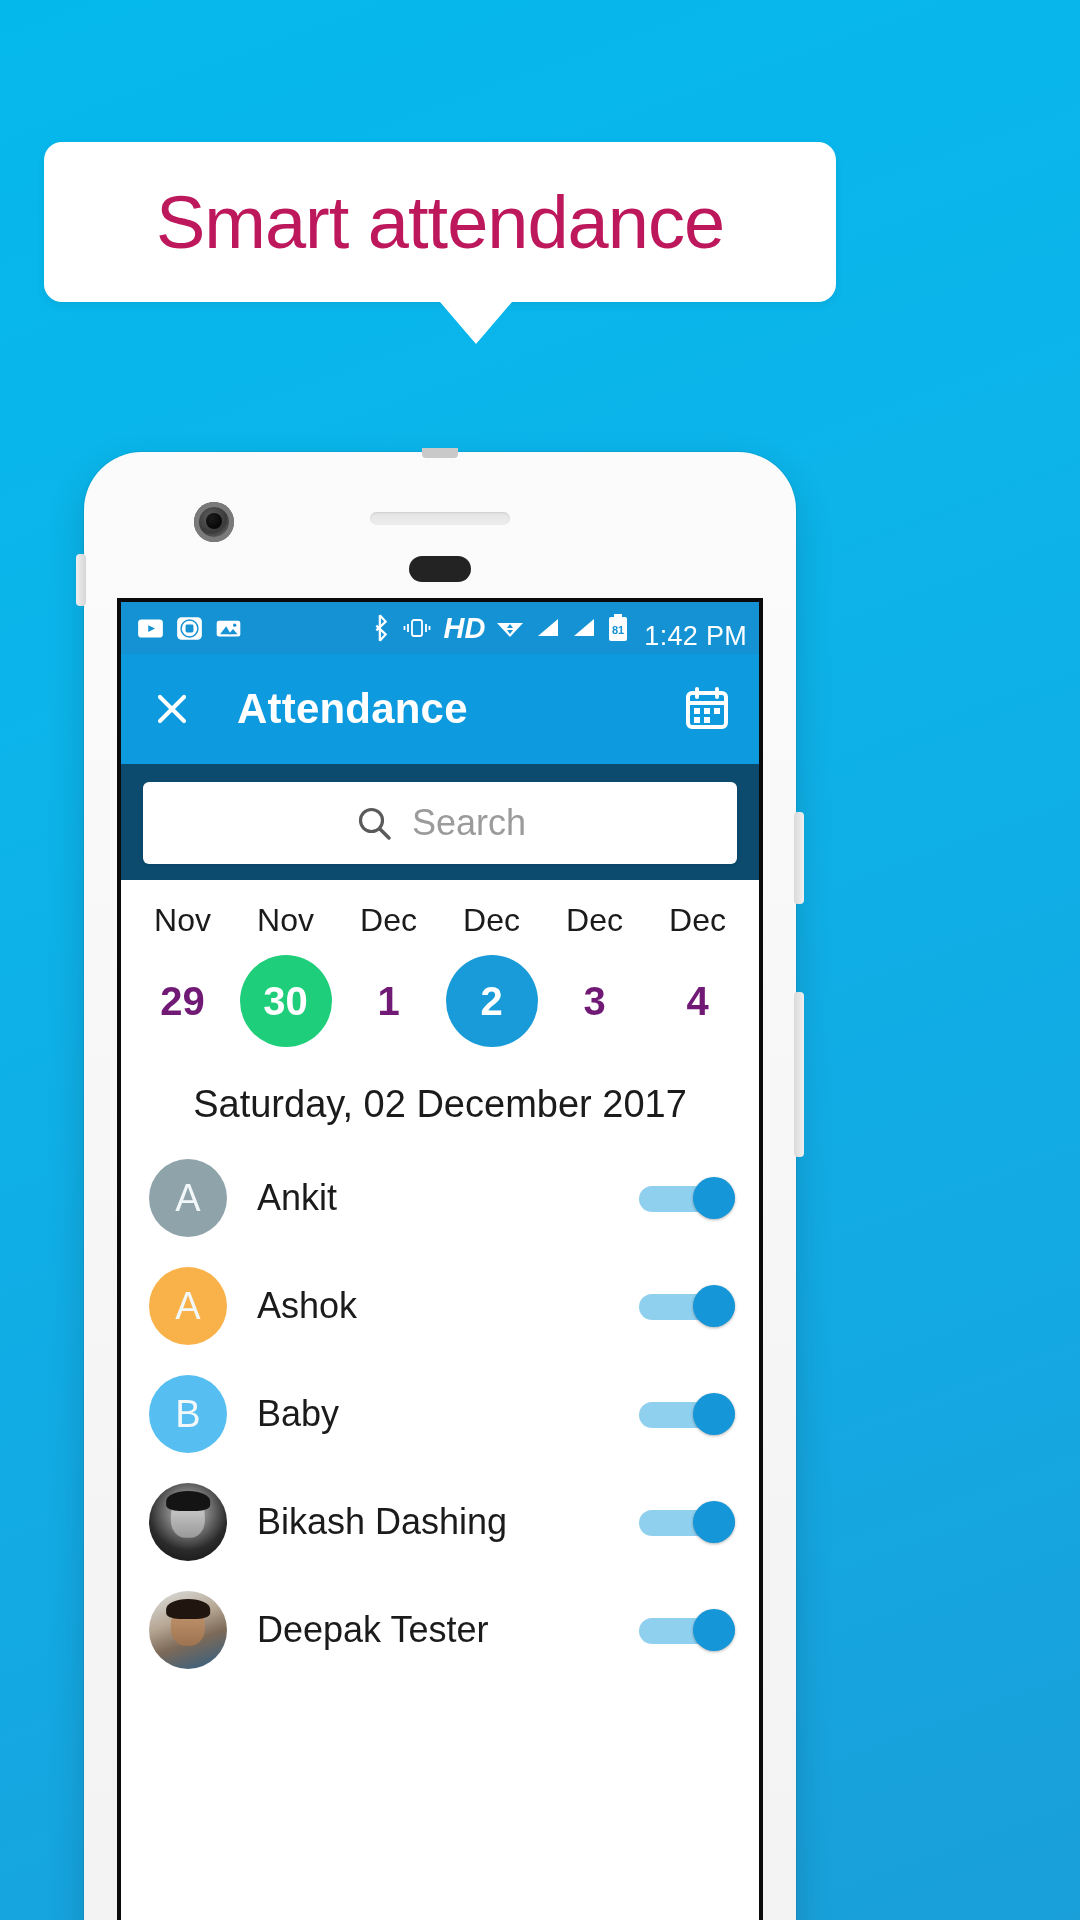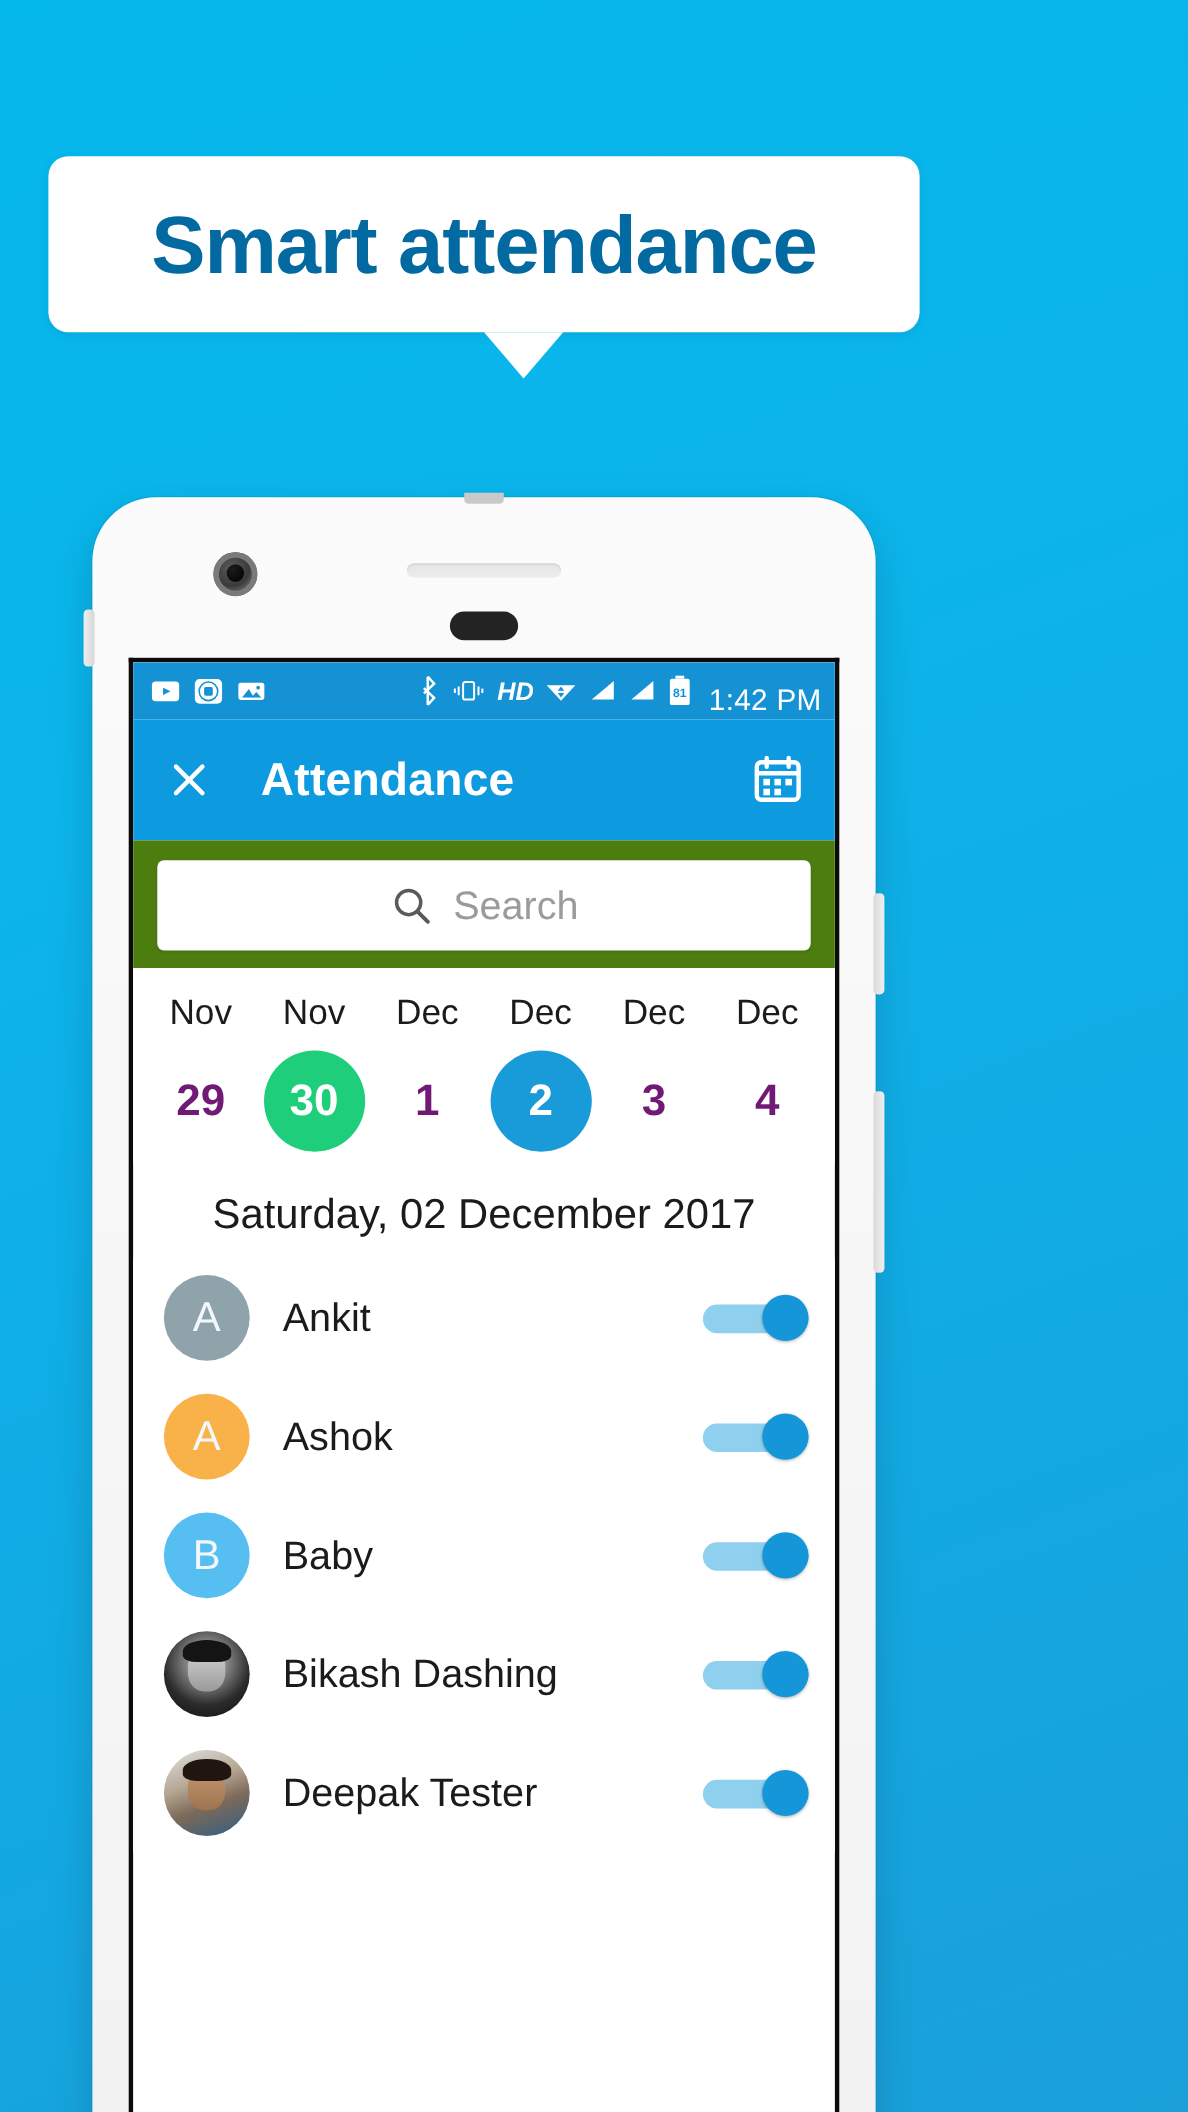--- a/index.html
+++ b/index.html
@@ -13,23 +13,23 @@
   
   .banner-wrap { position:absolute; left:44px; top:142px; width:792px; }
   .banner {
     background:#ffffff;
     border-radius:18px;
     padding:42px 30px 40px;
     text-align:center;
     box-shadow:0 3px 10px rgba(0,0,0,.07);
   }
   .banner-title {
-    color:#0369a1;
+    color:#be185d;
     font-size:74px;
-    font-weight:700;
+    font-weight:400;
     letter-spacing:-1px;
     line-height:1.06;
   }
   .banner-sub {
     color:#7d7d7d;
     font-size:38px;
     font-weight:400;
     margin-top:28px;
     letter-spacing:.2px;
   }
@@ -125,21 +125,21 @@
     background:#fff; border-radius:2px;
   }
   .tb-close::before { transform:rotate(45deg); }
   .tb-close::after  { transform:rotate(-45deg); }
   .tb-title {
     color:#fff; font-size:42px; font-weight:700; margin-left:42px; letter-spacing:.2px;
   }
   .tb-cal { margin-left:auto; flex:none; }
 
   
-  .searchzone { background:#4d7c0f; padding:18px 22px 16px; }
+  .searchzone { background:#0c4a6e; padding:18px 22px 16px; }
   .searchbox {
     background:#fff; height:82px; border-radius:6px;
     display:flex; align-items:center; justify-content:center;
     box-shadow:0 1px 3px rgba(0,0,0,.10);
   }
   .search-ico { flex:none; margin-right:18px; }
   .search-ph { color:#9b9b9b; font-size:36px; }
 
   
   .datestrip {
@@ -245,21 +245,21 @@
       </div>
       <div class="sb-right">
         <svg class="sb-ico" width="20" height="28" viewBox="0 0 14 24">
             <path d="M6 1 L11 6.5 L3 14 M6 23 L11 17.5 L3 10" fill="none" stroke="#fff" stroke-width="1.9"></path>
             <path d="M6 1 L6 23" stroke="#fff" stroke-width="1.9"></path>
           </svg>
         <svg class="sb-ico" width="30" height="24" viewBox="0 0 30 24">
             <rect x="10" y="4" width="10" height="16" rx="2" fill="none" stroke="#fff" stroke-width="1.8"></rect>
             <path d="M6 8 L6 16 M2.5 10 L2.5 14 M24 8 L24 16 M27.5 10 L27.5 14" stroke="#fff" stroke-width="1.8"></path>
           </svg>
-        <span class="sb-ico" style="font-size:23px;font-style:italic;font-weight:700;">HD</span>
+        <span class="sb-ico" style="font-size:29px;font-style:italic;font-weight:700;">HD</span>
         <svg class="sb-ico" width="28" height="24" viewBox="0 0 28 24">
             <path d="M1 7 L14 7 L27 7 L14 21 Z" fill="#fff"></path>
             <polygon points="14,8 17,12 11,12" fill="#1492d4"></polygon>
             <polygon points="14,18 17,14 11,14" fill="#1492d4"></polygon>
           </svg>
         <svg class="sb-ico" width="25" height="24" viewBox="0 0 25 24">
             <polygon points="23,3 23,20 3,20" fill="#fff"></polygon>
           </svg>
         <svg class="sb-ico" width="25" height="24" viewBox="0 0 25 24">
             <polygon points="23,3 23,20 3,20" fill="#fff"></polygon>

